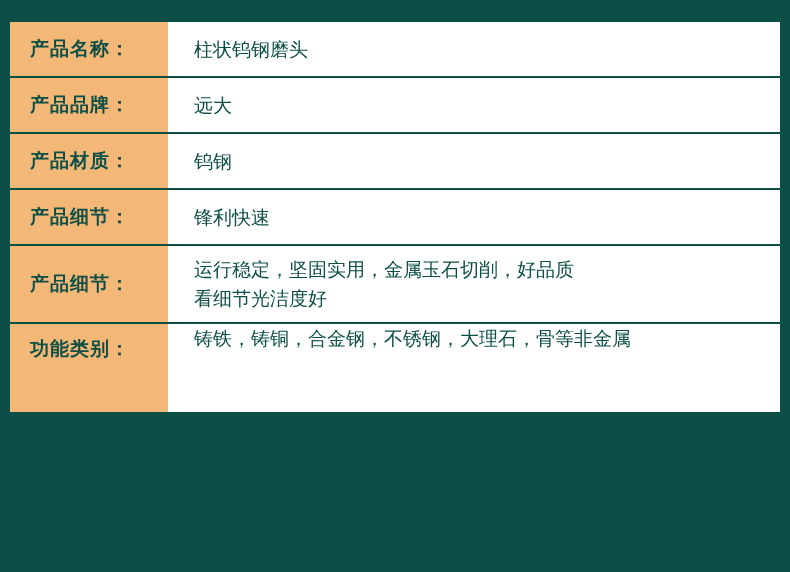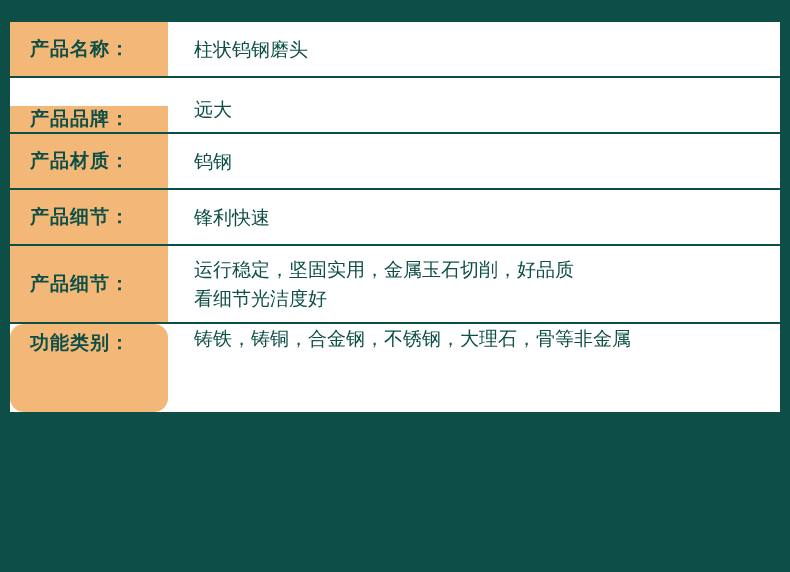--- a/index.html
+++ b/index.html
@@ -49,28 +49,28 @@
     align-items: center;
     padding: 8px 16px 8px 26px;
     box-sizing: border-box;
     line-height: 29px;
   }
   .spec-value .multi-line {
     white-space: pre-line;
   }
   
   .row-0 { min-height: 54px; }
-  .row-1 { min-height: 54px; align-items: flex-end; }
+  .row-1 { min-height: 54px; }
   .row-2 { min-height: 54px; }
   .row-3 { min-height: 54px; }
   .row-4 { min-height: 76px; }
   .row-4 .spec-label { align-items: center; }
   .row-4 .spec-value { align-items: center; }
   .row-5 { min-height: 88px; }
-  .row-5 .spec-label { align-items: flex-start; padding-top: 6px; border-radius: 14px; }
+  .row-5 .spec-label { align-items: flex-start; padding-top: 12px; }
   .row-5 .spec-value { align-items: flex-start; padding-top: 0; }
   .bottom-bar {
     position: absolute;
     left: 0;
     right: 0;
     bottom: 0;
     height: 14px;
     background: #0d4f46;
   }
 </style>

